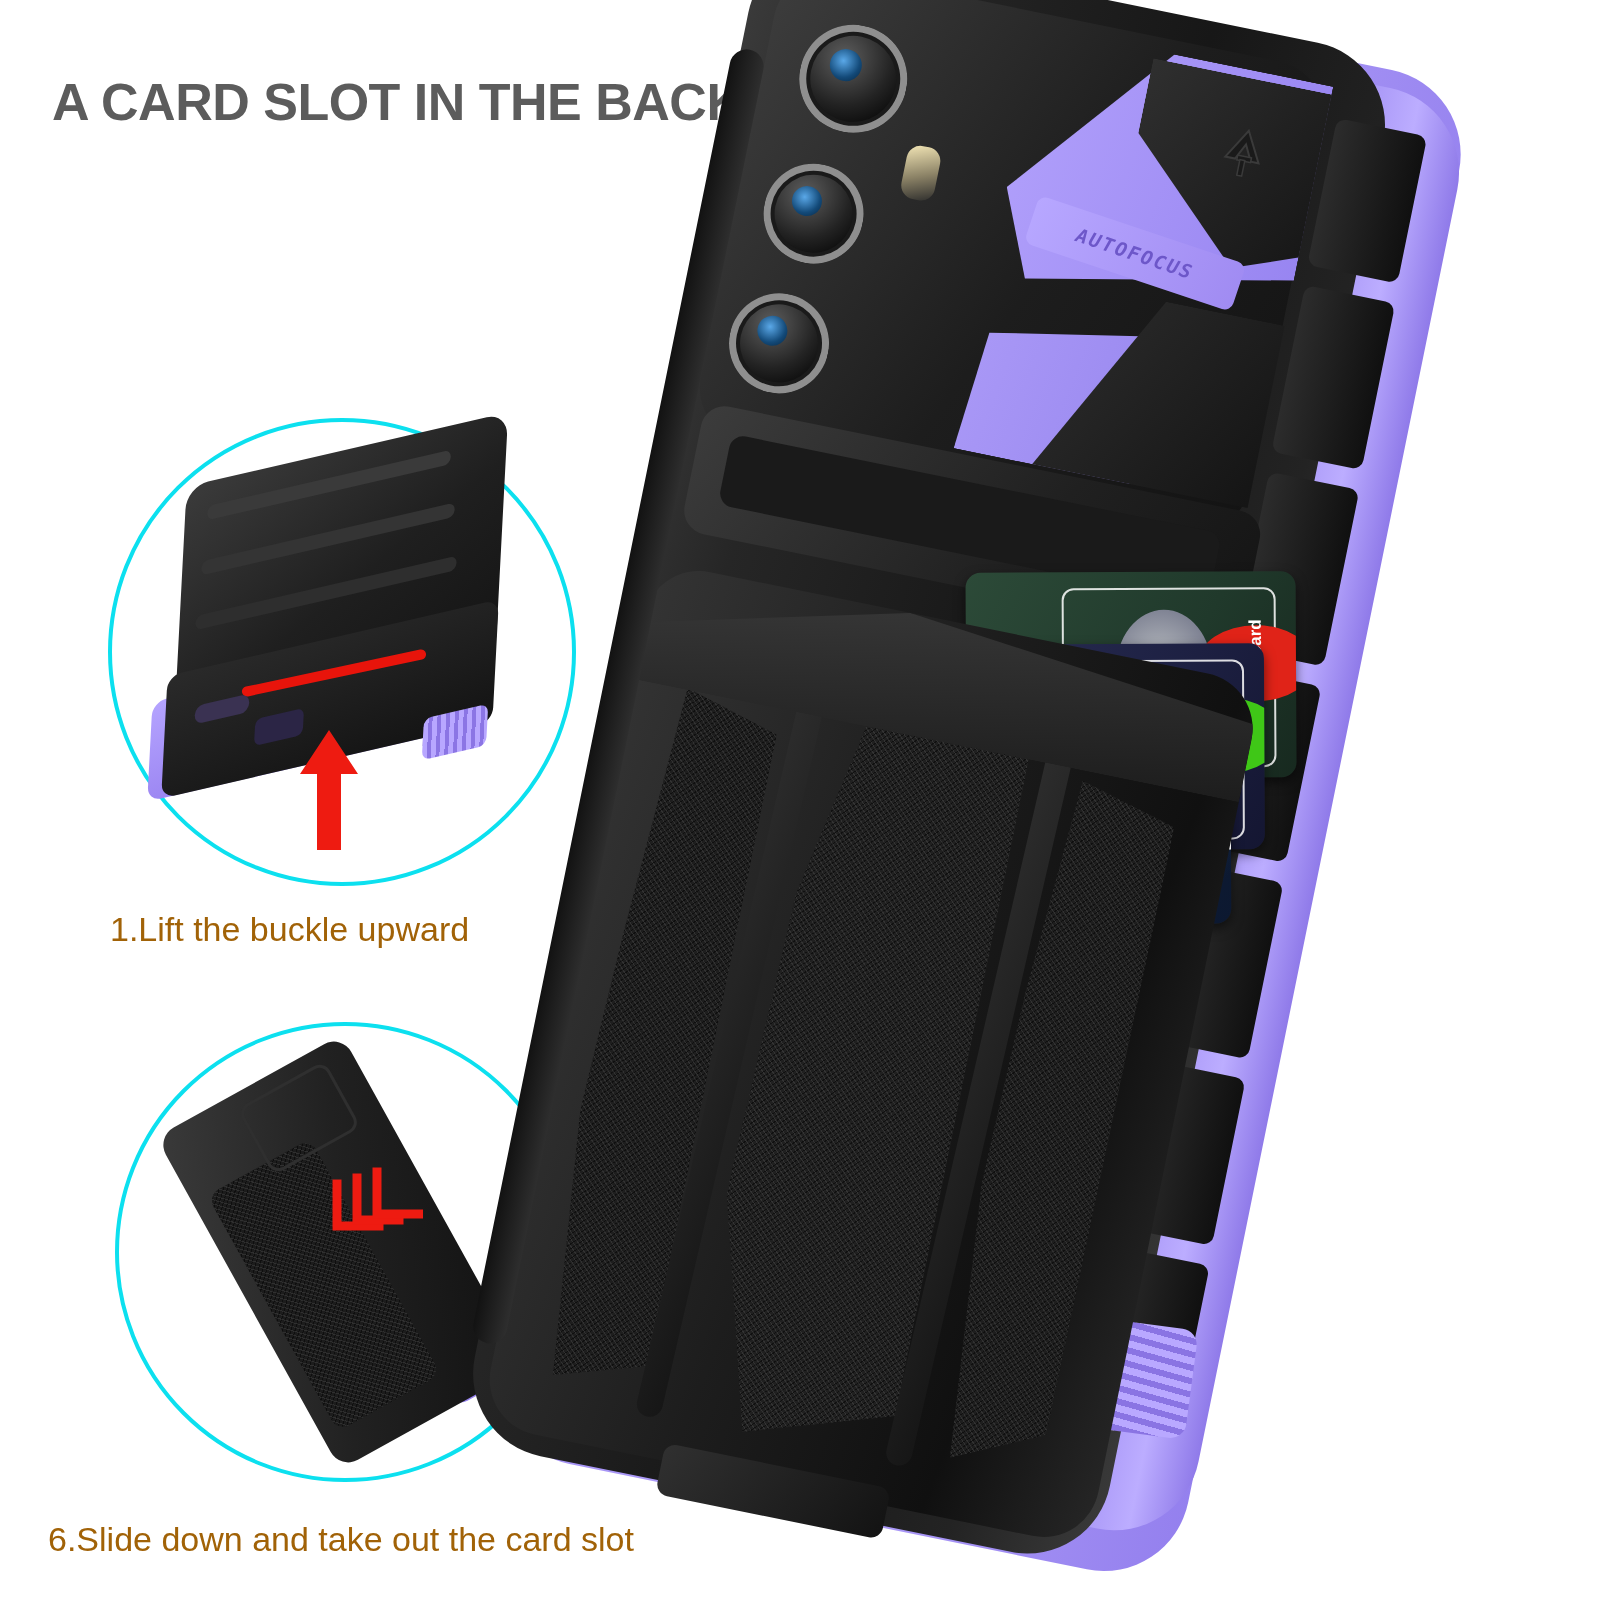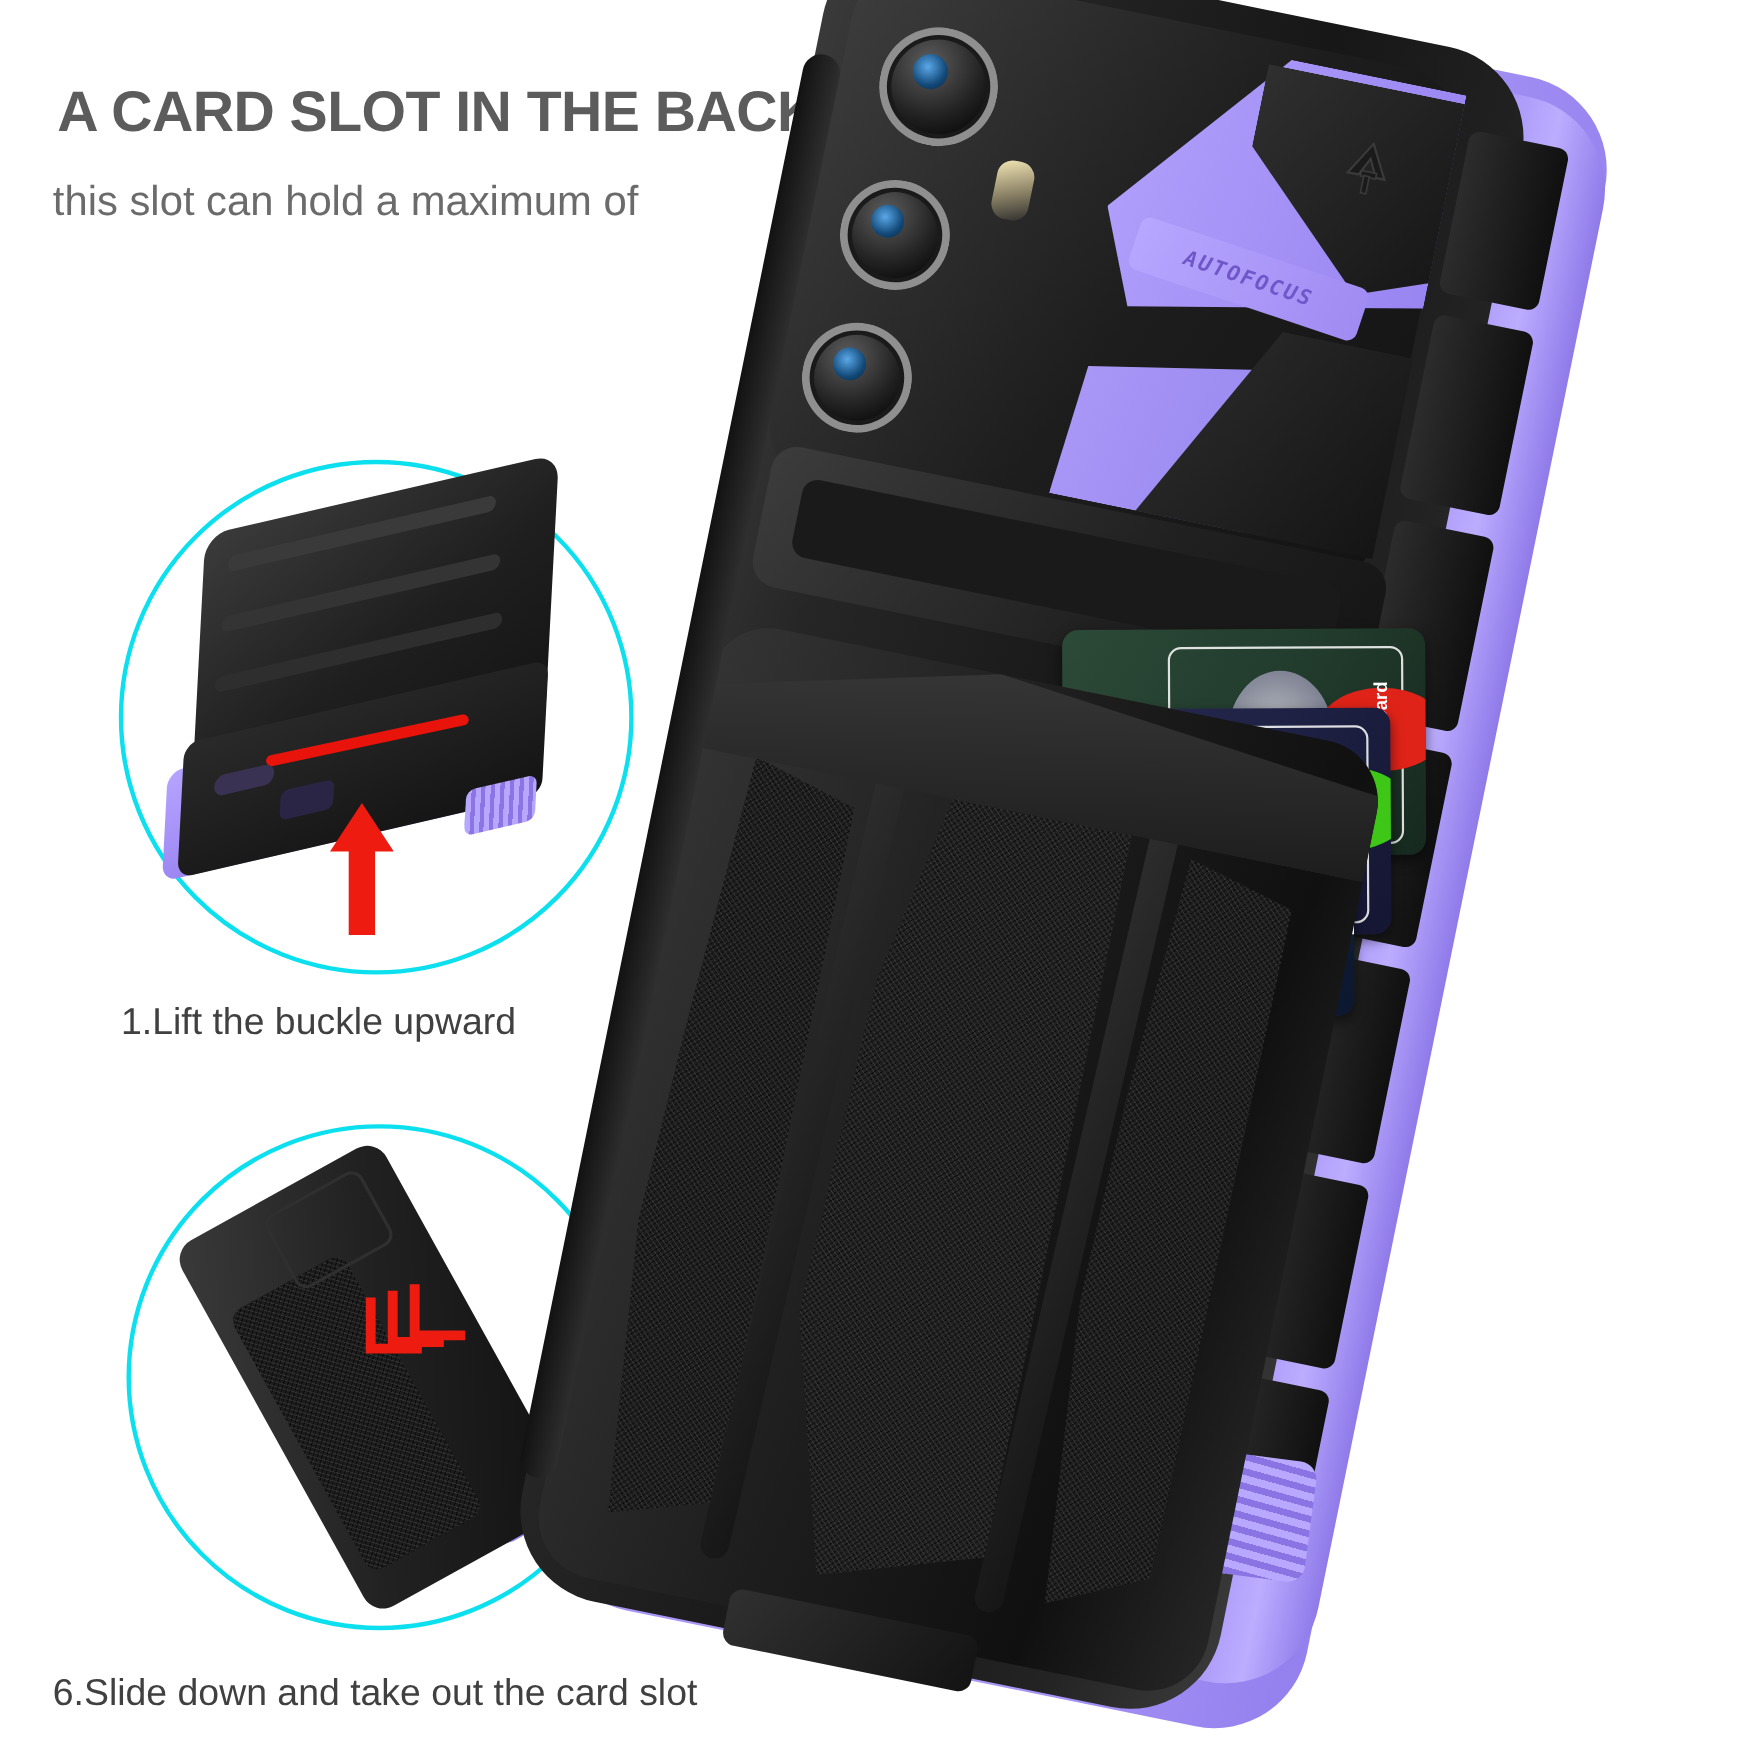--- a/index.html
+++ b/index.html
@@ -6,21 +6,21 @@
   body{width:1600px;height:1600px;position:relative;overflow:hidden;
        font-family:"Liberation Sans","DejaVu Sans",sans-serif;background:#fff;}
 
   
   #headline{position:absolute;left:52px;top:72px;font-size:52px;font-weight:700;
             letter-spacing:-0.5px;color:#5c5c5c;white-space:nowrap;}
   #subcopy{position:absolute;left:48px;top:158px;font-size:38px;line-height:50px;
            color:#6b6b6b;font-weight:400;}
   #subcopy div{white-space:nowrap;}
 
-  .step-caption{position:absolute;font-size:34px;color:#404040;font-weight:400;white-space:nowrap;}
+  .step-caption{position:absolute;font-size:34px;color:#a16207;font-weight:400;white-space:nowrap;}
   #cap1{left:110px;top:910px;}
   #cap2{left:48px;top:1520px;}
 
   
   .inset{position:absolute;border-radius:50%;border:4px solid #0ce0ef;
          background:#fff;box-sizing:border-box;}
   #inset1{left:108px;top:418px;width:468px;height:468px;}
   #inset2{left:115px;top:1022px;width:460px;height:460px;}
   .inset-clip{position:absolute;inset:0;border-radius:50%;overflow:visible;}
 
@@ -146,21 +146,20 @@
   #i2-chev{position:absolute;left:170px;top:110px;width:96px;height:96px;}
 
   .hid{position:absolute;}
 </style>
 </head>
 <body>
 
 <div id="headline">A CARD SLOT IN THE BACK</div>
 
 <div id="subcopy">
-  <div>this slot can hold a maximum of</div>
 </div>
 
 <div class="inset" id="inset1">
   <div class="inset-clip">
     <div id="i1">
       <div id="i1-top" class="tex"></div>
       <div class="hid" style="left:72px;top:34px;width:250px;height:14px;transform:rotate(-13deg) skewX(-16deg);background:#3a3a3a;border-radius:7px;"></div>
       <div class="hid" style="left:66px;top:88px;width:260px;height:14px;transform:rotate(-13deg) skewX(-16deg);background:#343434;border-radius:7px;"></div>
       <div class="hid" style="left:60px;top:142px;width:268px;height:14px;transform:rotate(-13deg) skewX(-16deg);background:#2e2e2e;border-radius:7px;"></div>
       <div id="i1-purple"></div>

